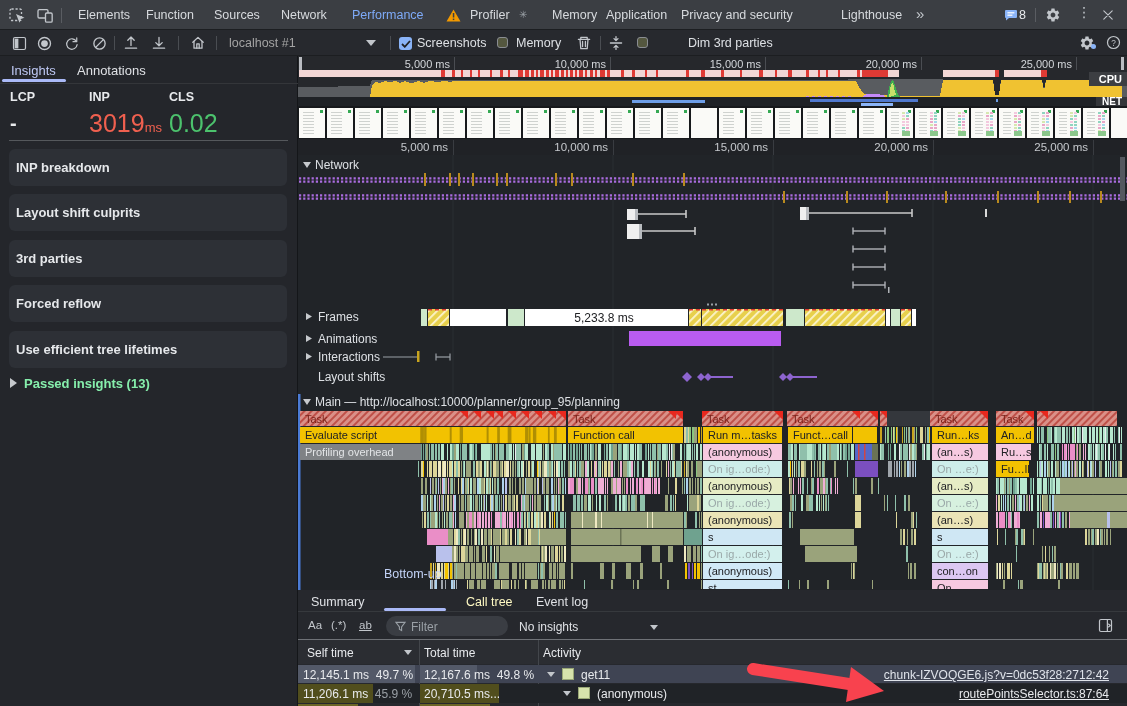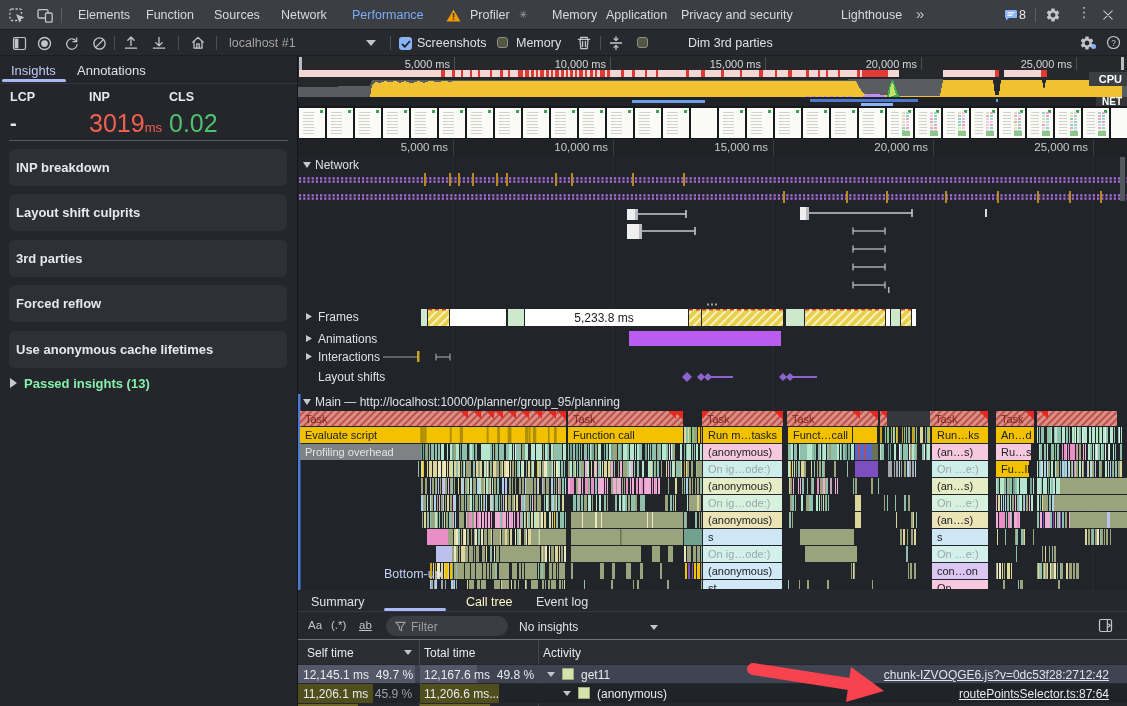--- a/index.html
+++ b/index.html
@@ -129,21 +129,21 @@
 <div style="position:absolute;left:9px;top:140px;width:279px;height:1px;background:#55585c"></div>
 <div style="position:absolute;left:9px;top:149px;width:278px;height:37px;background:#2d3036;border-radius:6px"></div>
 <div style="position:absolute;left:16px;top:160px;font-size:13px;font-weight:bold;color:#e6e8eb">INP breakdown</div>
 <div style="position:absolute;left:9px;top:194px;width:278px;height:37px;background:#2d3036;border-radius:6px"></div>
 <div style="position:absolute;left:16px;top:205px;font-size:13px;font-weight:bold;color:#e6e8eb">Layout shift culprits</div>
 <div style="position:absolute;left:9px;top:240px;width:278px;height:37px;background:#2d3036;border-radius:6px"></div>
 <div style="position:absolute;left:16px;top:251px;font-size:13px;font-weight:bold;color:#e6e8eb">3rd parties</div>
 <div style="position:absolute;left:9px;top:285px;width:278px;height:37px;background:#2d3036;border-radius:6px"></div>
 <div style="position:absolute;left:16px;top:296px;font-size:13px;font-weight:bold;color:#e6e8eb">Forced reflow</div>
 <div style="position:absolute;left:9px;top:331px;width:278px;height:37px;background:#2d3036;border-radius:6px"></div>
-<div style="position:absolute;left:16px;top:342px;font-size:13px;font-weight:bold;color:#e6e8eb">Use anonymous cache lifetimes</div>
+<div style="position:absolute;left:16px;top:342px;font-size:13px;font-weight:bold;color:#e6e8eb">Use efficient tree lifetimes</div>
 <div style="position:absolute;left:10px;top:378px;width:0;height:0;border-top:5px solid transparent;border-bottom:5px solid transparent;border-left:7px solid #c6c9cd"></div>
 <div style="position:absolute;left:24px;top:376px;font-size:13px;font-weight:bold;color:#86efac">Passed insights (13)</div>
 
 <svg style="position:absolute;left:298px;top:56px" width="829" height="99" viewBox="298 56 829 99" shape-rendering="crispEdges">
     <rect x="298" y="56" width="829" height="15" fill="#26282c"></rect>
     <line x1="454" y1="57" x2="454" y2="70" stroke="#4a4d52" stroke-width="1"></line>
     <text x="450" y="67.5" font-size="11" fill="#d3d6da" text-anchor="end" font-family="Liberation Sans">5,000 ms</text>
     <line x1="610" y1="57" x2="610" y2="70" stroke="#4a4d52" stroke-width="1"></line>
     <text x="606" y="67.5" font-size="11" fill="#d3d6da" text-anchor="end" font-family="Liberation Sans">10,000 ms</text>
     <line x1="765" y1="57" x2="765" y2="70" stroke="#4a4d52" stroke-width="1"></line>
@@ -2166,21 +2166,21 @@
 <div style="position:absolute;left:303px;top:668px;font-size:12px;color:#e8eaed">12,145.1 ms&nbsp;&nbsp;49.7 %</div>
 <div style="position:absolute;left:424px;top:668px;font-size:12px;color:#e8eaed">12,167.6 ms&nbsp;&nbsp;49.8 %</div>
 <div style="position:absolute;left:547px;top:672px;width:0;height:0;border-left:4.5px solid transparent;border-right:4.5px solid transparent;border-top:5.5px solid #c2c6cb"></div>
 <div style="position:absolute;left:562px;top:668px;width:12px;height:12px;background:#d7e3ac;border:1px solid #9aa876"></div>
 <div style="position:absolute;left:581px;top:668px;font-size:12px;color:#e8eaed">get11</div>
 <div style="position:absolute;left:1109px;top:668px;font-size:12px;color:#dfe3ea;text-decoration:underline;transform:translateX(-100%);white-space:nowrap">chunk-IZVOQGE6.js?v=0dc53f28:2712:42</div>
 <div style="position:absolute;left:298px;top:684px;width:829px;height:19px;background:#202327"></div>
 <div style="position:absolute;left:298px;top:684px;width:75px;height:19px;background:#514e1d"></div>
 <div style="position:absolute;left:420px;top:684px;width:79px;height:19px;background:#514e1d"></div>
 <div style="position:absolute;left:303px;top:687px;font-size:12px;color:#e8eaed">11,206.1 ms&nbsp;&nbsp;<span style="color:#9aa0a6">45.9 %</span></div>
-<div style="position:absolute;left:424px;top:687px;font-size:12px;color:#e8eaed">11,206.6 ms...</div>
+<div style="position:absolute;left:424px;top:687px;font-size:12px;color:#e8eaed">20,710.5 ms...</div>
 <div style="position:absolute;left:563px;top:691px;width:0;height:0;border-left:4.5px solid transparent;border-right:4.5px solid transparent;border-top:5.5px solid #c2c6cb"></div>
 <div style="position:absolute;left:578px;top:687px;width:12px;height:12px;background:#d7e3ac;border:1px solid #9aa876"></div>
 <div style="position:absolute;left:597px;top:687px;font-size:12px;color:#e8eaed">(anonymous)</div>
 <div style="position:absolute;left:1109px;top:687px;font-size:12px;color:#e8eaed;text-decoration:underline;transform:translateX(-100%);white-space:nowrap">routePointsSelector.ts:87:64</div>
 <div style="position:absolute;left:298px;top:704px;width:60px;height:2px;background:#6b6526"></div>
 <div style="position:absolute;left:420px;top:704px;width:70px;height:2px;background:#6b6526"></div>
 <svg style="position:absolute;left:0;top:0;z-index:50" width="1127" height="706" viewBox="0 0 1127 706" pointer-events="none">
     <path d="M753 669 L849 684" stroke="#f8424e" stroke-width="12" stroke-linecap="round" fill="none"></path>
     <path d="M851 667 L884 691 L846 702 Z" fill="#f8424e"></path>
   </svg>

